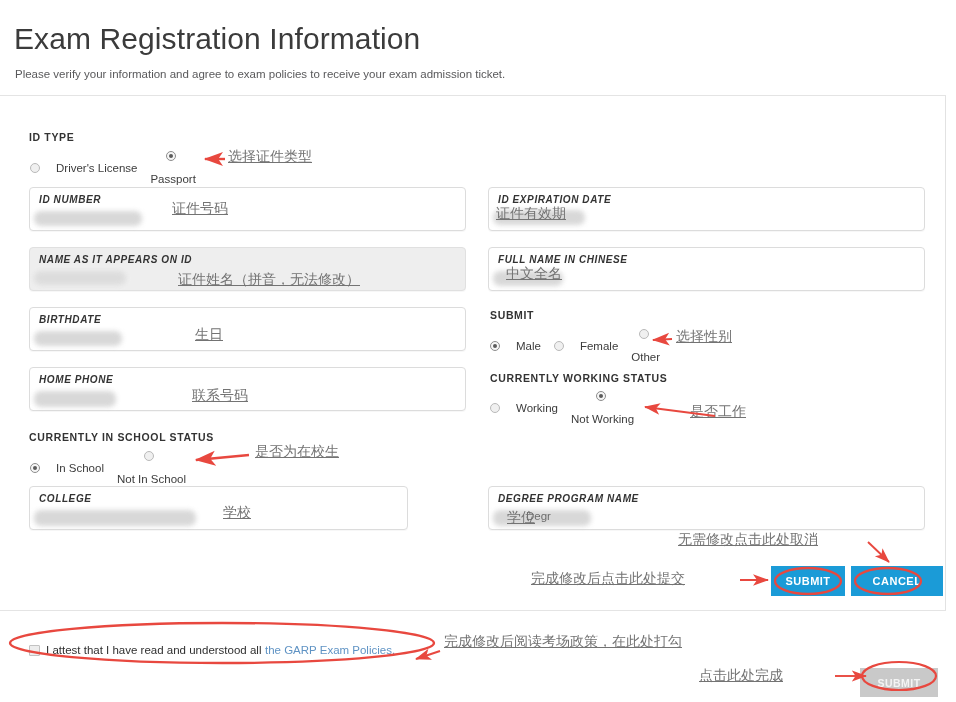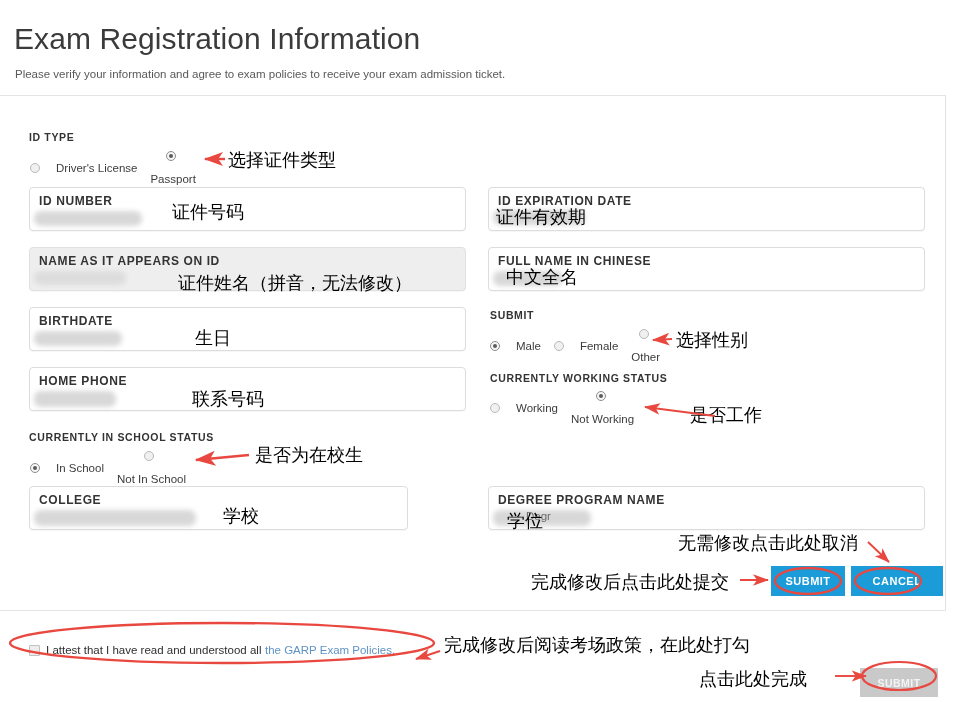--- a/index.html
+++ b/index.html
@@ -108,25 +108,26 @@
     border: 1px solid #dcdcdc;
     border-radius: 4px;
     background: #ffffff;
     height: 44px;
     box-shadow: 0 1px 1px rgba(0,0,0,0.035);
   }
   .field.disabled { background: #eeeeee; border-color: #e0e0e0; }
   .field .f-label {
     position: absolute;
     left: 9px; top: 6px;
-    font-size: 12px;
+    font-size: 10px;
     font-weight: bold;
     letter-spacing: 0.6px;
     color: #333333;
     white-space: nowrap;
+    font-style: italic;
   }
   .field .f-value {
     position: absolute;
     left: 9px; top: 23px;
     font-size: 11.5px;
     color: #4a4a4a;
     white-space: nowrap;
   }
   
   .redact {
@@ -188,24 +189,25 @@
     border: 1px solid #c2c2c2;
     background: #ededed;
     margin-right: 6px;
     border-radius: 1px;
     flex: none;
   }
   .attest-link { color: #5f93c4; margin-left: 3.5px; }
   
   .ann {
     position: absolute;
-    color: #000000;
-    font-size: 18px;
+    color: #737373;
+    font-size: 14px;
     white-space: nowrap;
     font-family: "DejaVu Sans", sans-serif;
+    text-decoration: underline;
   }
   svg.overlay {
     position: absolute;
     left: 0; top: 0;
     width: 956px; height: 702px;
     pointer-events: none;
   }
 </style>
 </head>
 <body>

